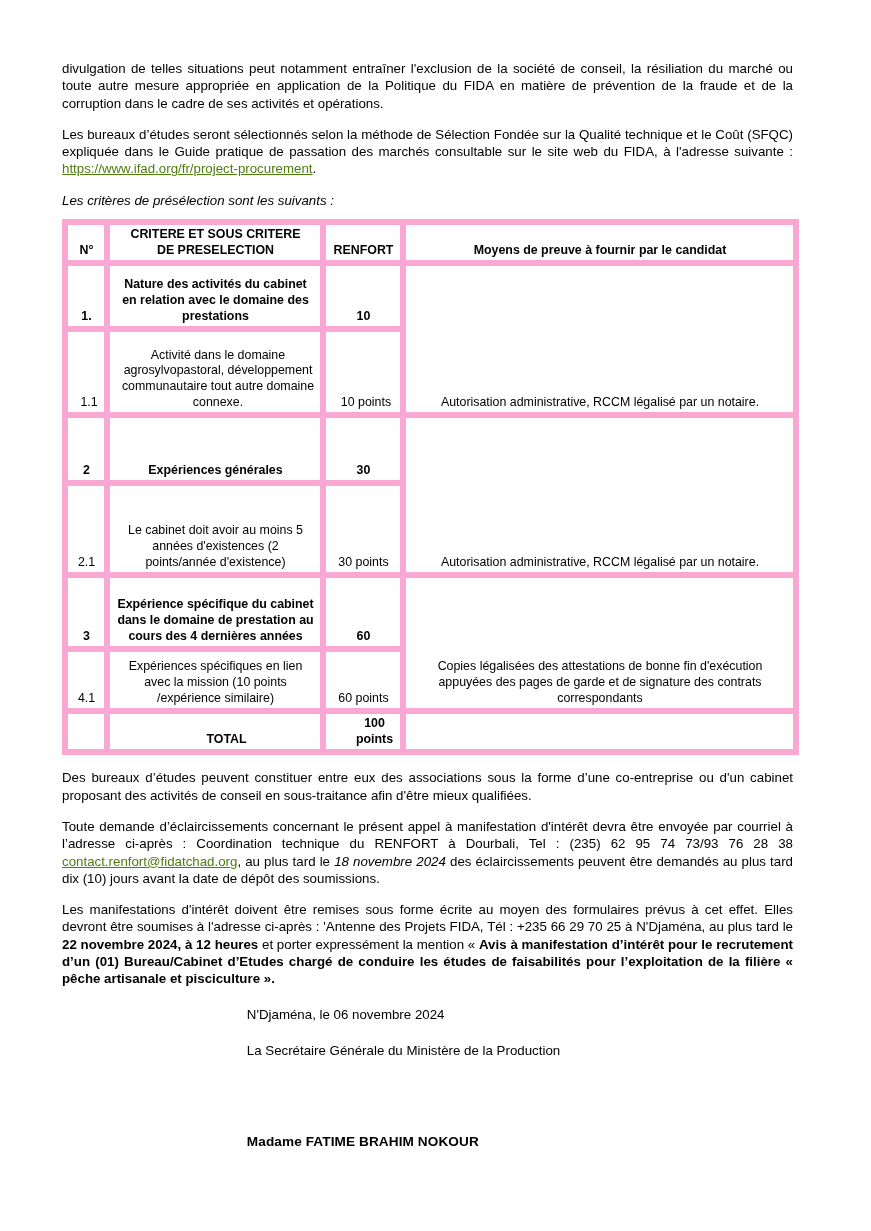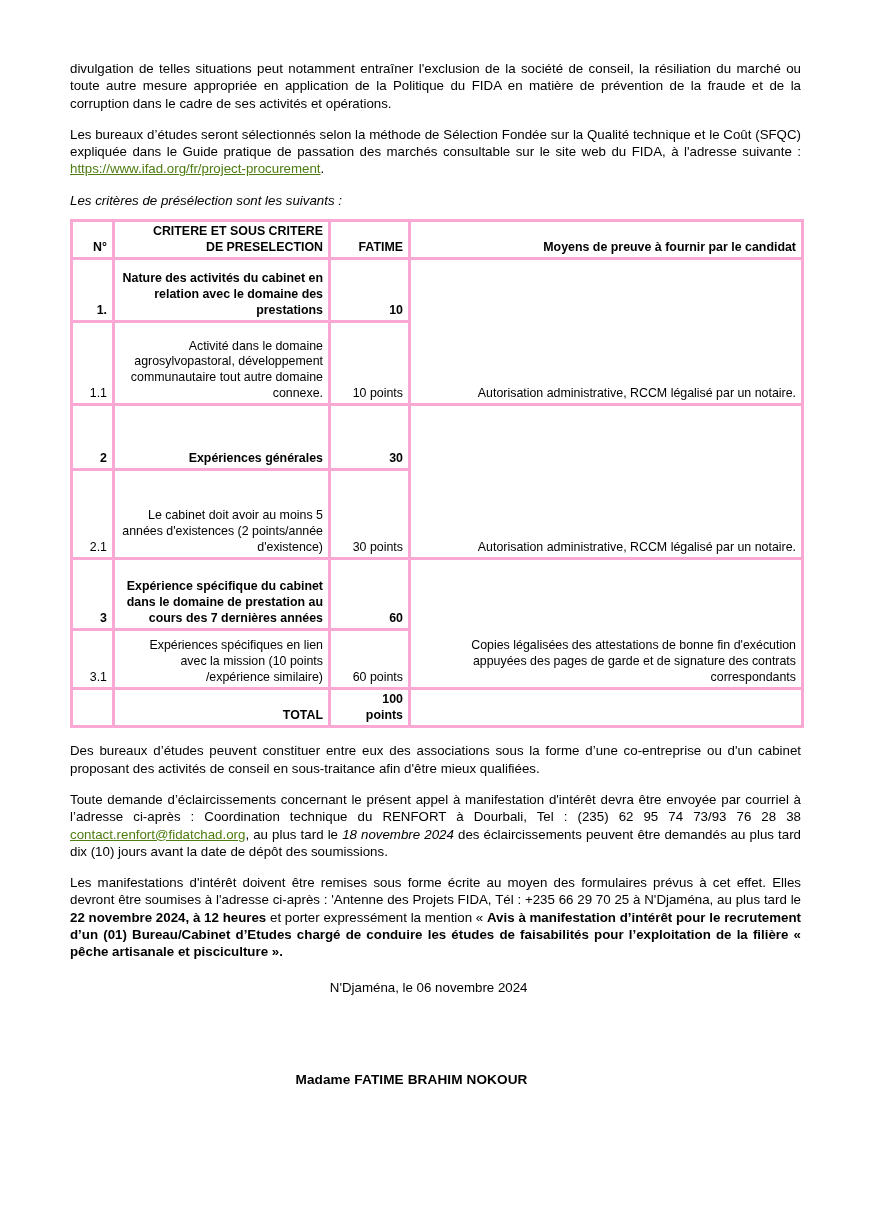--- a/index.html
+++ b/index.html
@@ -17,21 +17,21 @@
   }
   .page {
     position: absolute;
     left: 0; top: 0;
     width: 871px;
     height: 1231px;
     background: #ffffff;
   }
   .content {
     position: absolute;
-    left: 70px;
+    left: 62px;
     top: 60px;
     width: 731px;
   }
   p.para {
     margin: 0 0 14px 0;
     font-size: 13.3px;
     line-height: 1.30;
     text-align: justify;
     text-justify: inter-word;
   }
@@ -49,26 +49,26 @@
   .bold { font-weight: bold; }
 
   
   table.crit {
     border-collapse: collapse;
     width: 731px;
     margin: 0 0 14px 0;
     table-layout: fixed;
   }
   table.crit td, table.crit th {
-    border: 3px solid #f9a8d4;
+    border: 6px solid #f9a8d4;
     vertical-align: bottom;
     padding: 2px 5px 2px 6px;
     font-size: 12.4px;
     line-height: 1.26;
-    text-align: right;
+    text-align: center;
   }
   col.c-num   { width: 42px; }
   col.c-crit  { width: 216px; }
   col.c-grille{ width: 80px; }
   col.c-proof { width: 393px; }
 
   th.hd {
     font-weight: bold;
     vertical-align: bottom;
     padding-bottom: 2px;
@@ -111,21 +111,21 @@
 
   
   .sigwrap {
     margin-top: 18px;
     text-align: center;
     font-size: 13.3px;
     line-height: 1.35;
   }
   .sig-inner {
     display: inline-block;
-    text-align: right;
+    text-align: left;
     margin-right: 48px;
   }
   .sig-date { margin-bottom: 18px; }
   .sig-title1 { }
   .sig-title2 { }
   .sig-name {
     margin-top: 74px;
     font-weight: bold;
     font-size: 13.6px;
     letter-spacing: 0.1px;
@@ -147,21 +147,21 @@
       <colgroup>
         <col class="c-num">
         <col class="c-crit">
         <col class="c-grille">
         <col class="c-proof">
       </colgroup>
       <tbody>
         <tr class="r-head">
           <th class="hd">N°</th>
           <th class="hd"><span>CRITERE ET SOUS CRITERE</span><br><span>DE PRESELECTION</span></th>
-          <th class="hd">FATIME</th>
+          <th class="hd">RENFORT</th>
           <th class="hd">Moyens de preuve à fournir par le candidat</th>
         </tr>
 
         <tr class="r1">
           <td class="num">1.</td>
           <td class="crit-b">Nature des activités du cabinet en relation avec le domaine des prestations</td>
           <td class="grille-b">10</td>
           <td class="proof" rowspan="2">Autorisation administrative, RCCM légalisé par un notaire.</td>
         </tr>
 
@@ -179,27 +179,27 @@
         </tr>
 
         <tr class="r21">
           <td class="num light">2.1</td>
           <td>Le cabinet doit avoir au moins 5 années d'existences (2 points/année d'existence)</td>
           <td class="grille-n">30 points</td>
         </tr>
 
         <tr class="r3">
           <td class="num">3</td>
-          <td class="crit-b">Expérience spécifique du cabinet dans le domaine de prestation au cours des 7 dernières années</td>
+          <td class="crit-b">Expérience spécifique du cabinet dans le domaine de prestation au cours des 4 dernières années</td>
           <td class="grille-b">60</td>
           <td class="proof" rowspan="2">Copies légalisées des attestations de bonne fin d'exécution appuyées des pages de garde et de signature des contrats correspondants</td>
         </tr>
 
         <tr class="r31">
-          <td class="num light">3.1</td>
+          <td class="num light">4.1</td>
           <td>Expériences spécifiques en lien avec la mission (10 points /expérience similaire)</td>
           <td class="grille-n">60 points</td>
         </tr>
 
         <tr class="rtot">
           <td class="num"></td>
           <td class="total-lbl">TOTAL</td>
           <td class="total-val">100 points</td>
           <td class="proof"></td>
         </tr>
@@ -208,18 +208,19 @@
 
     <p class="para">Des bureaux d’études peuvent constituer entre eux des associations sous la forme d’une co-entreprise ou d'un cabinet proposant des activités de conseil en sous-traitance afin d'être mieux qualifiées.</p>
 
     <p class="para"><span>Toute demande d’éclaircissements concernant le présent appel à manifestation d'intérêt devra être envoyée par courriel à l’adresse ci-après : Coordination technique du RENFORT à Dourbali, Tel : (235) 62 95 74 73/93 76 28 38 </span><a class="link" href="#">contact.renfort@fidatchad.org</a><span>, au plus tard le </span><span class="ital">18 novembre 2024</span><span> des éclaircissements peuvent être demandés au plus tard dix (10) jours avant la date de dépôt des soumissions.</span></p>
 
     <p class="para"><span>Les manifestations d'intérêt doivent être remises sous forme écrite au moyen des formulaires prévus à cet effet. Elles devront être soumises à l'adresse ci-après : 'Antenne des Projets FIDA, Tél : +235 66 29 70 25 à N'Djaména, au plus tard le </span><span class="bold">22 novembre 2024, à 12 heures</span><span> et porter expressément la mention « </span><span class="bold">Avis à manifestation d’intérêt pour le recrutement d’un (01) Bureau/Cabinet d’Etudes chargé de conduire les études de faisabilités pour l’exploitation de la filière « pêche artisanale et pisciculture ».</span><span></span></p>
 
     <div class="sigwrap">
       <div class="sig-inner">
         <div class="sig-date">N'Djaména, le 06 novembre 2024</div>
+        <div class="sig-title1">La Secrétaire Générale du Ministère de la Production</div>
         <div class="sig-name">Madame FATIME BRAHIM NOKOUR</div>
       </div>
     </div>
 
   </div>
 </div>
 
 </body></html>

